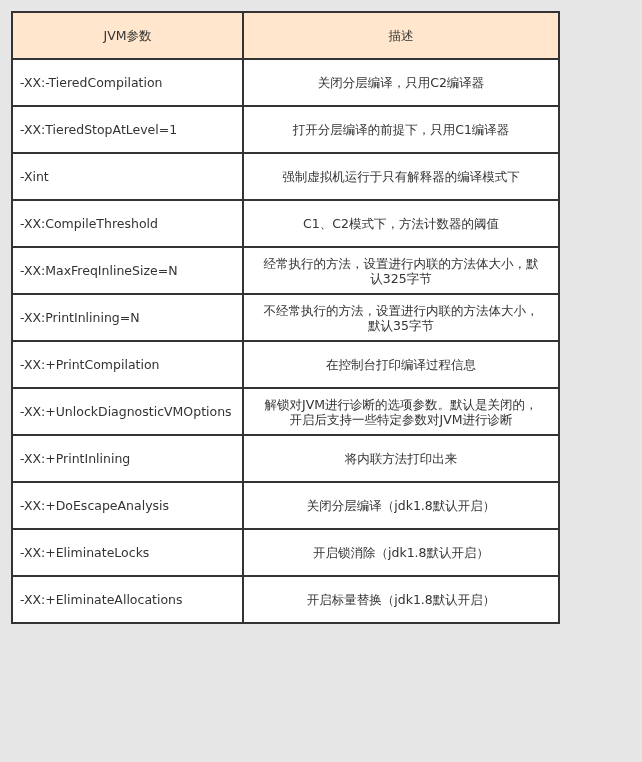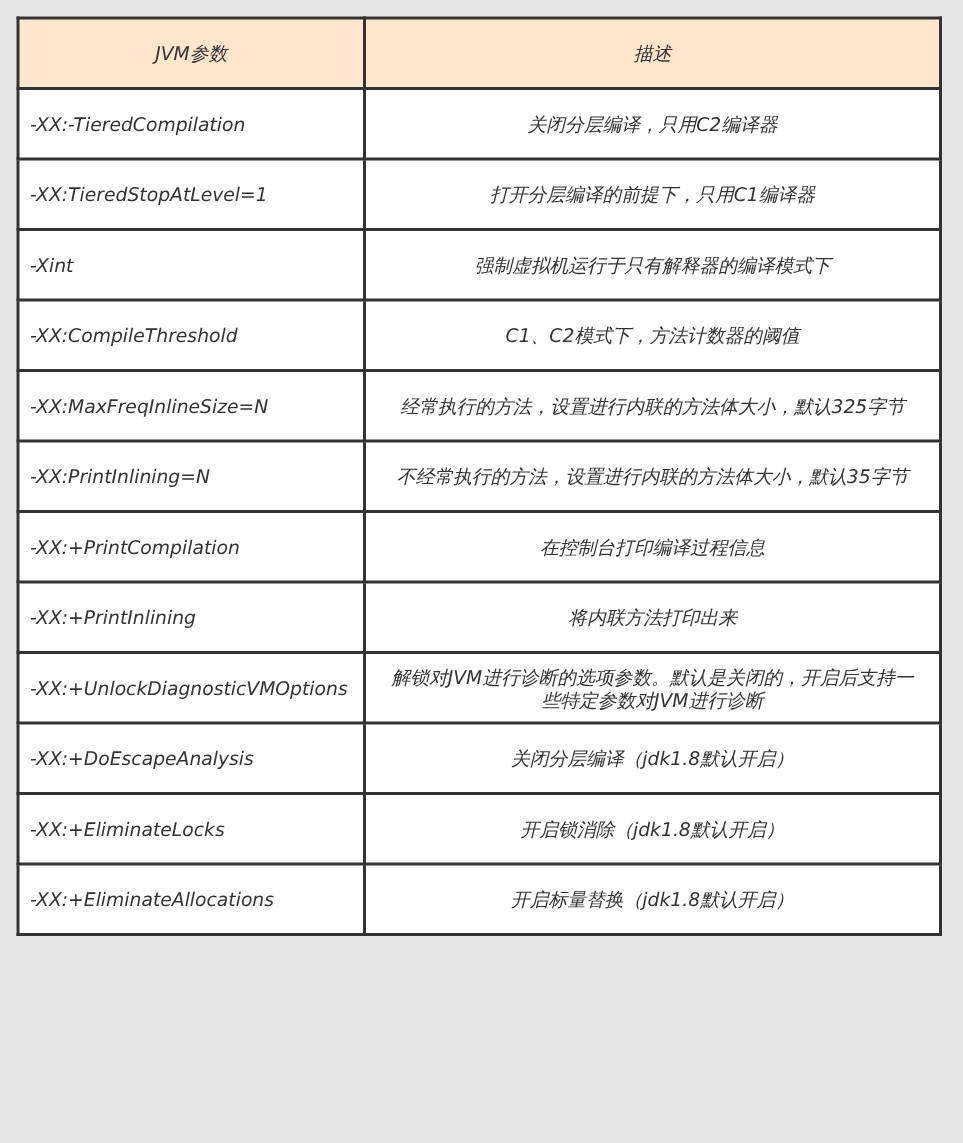--- a/index.html
+++ b/index.html
@@ -11,25 +11,24 @@
       height: 762px;
       background: #e6e6e6;
       position: relative;
       overflow: hidden;
       font-family: "DejaVu Sans", "Liberation Sans", sans-serif;
     }
     .table {
       position: absolute;
       left: 11px;
       top: 11px;
-      width: 617px;
+      width: 549px;
       border-collapse: collapse;
       table-layout: fixed;
       background: #ffffff;
-      font-style: italic;
     }
     .table td, .table th {
       border: 2px solid #333333;
       height: 45px;
       padding: 0;
       font-size: 12.5px;
       color: #333333;
       font-weight: normal;
       line-height: 15px;
     }
@@ -88,26 +87,26 @@
     </tr>
     <tr>
       <td class="param">-XX:PrintInlining=N</td>
       <td class="desc">不经常执行的方法，设置进行内联的方法体大小，默认35字节</td>
     </tr>
     <tr>
       <td class="param">-XX:+PrintCompilation</td>
       <td class="desc">在控制台打印编译过程信息</td>
     </tr>
     <tr>
+      <td class="param">-XX:+UnlockDiagnosticVMOptions</td>
+      <td class="desc">解锁对JVM进行诊断的选项参数。默认是关闭的，开启后支持一些特定参数对JVM进行诊断</td>
+    </tr>
+    <tr>
       <td class="param">-XX:+PrintInlining</td>
       <td class="desc">将内联方法打印出来</td>
-    </tr>
-    <tr>
-      <td class="param">-XX:+UnlockDiagnosticVMOptions</td>
-      <td class="desc">解锁对JVM进行诊断的选项参数。默认是关闭的，开启后支持一些特定参数对JVM进行诊断</td>
     </tr>
     <tr>
       <td class="param">-XX:+DoEscapeAnalysis</td>
       <td class="desc">关闭分层编译（jdk1.8默认开启）</td>
     </tr>
     <tr>
       <td class="param">-XX:+EliminateLocks</td>
       <td class="desc">开启锁消除（jdk1.8默认开启）</td>
     </tr>
     <tr>

